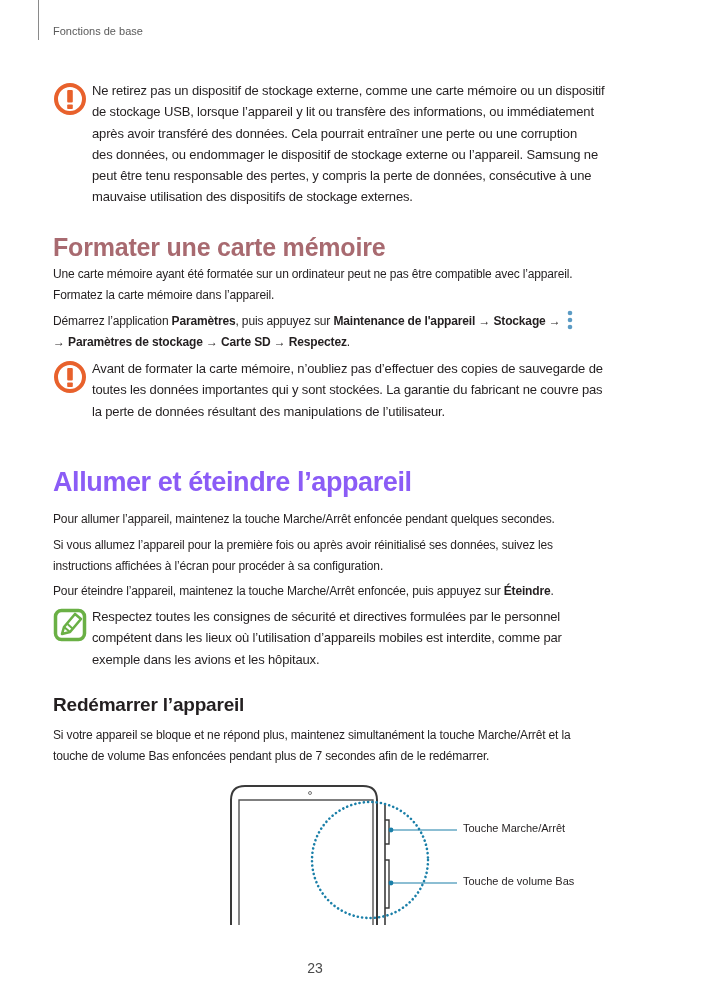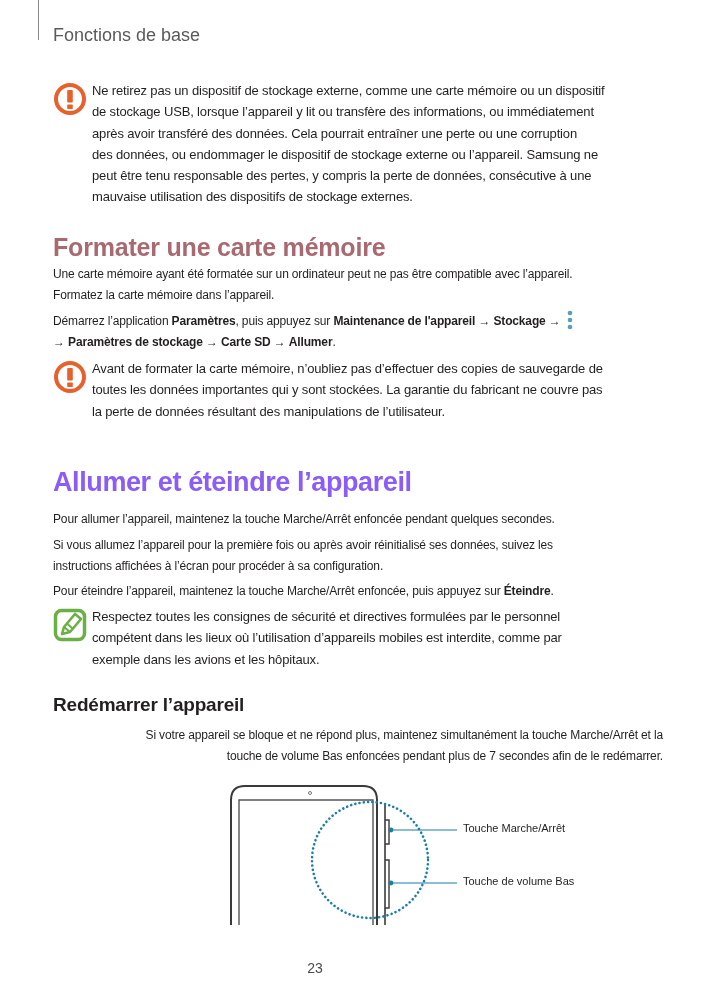--- a/index.html
+++ b/index.html
@@ -1,19 +1,19 @@
 <!DOCTYPE html>
 <html><head>
 <meta charset="utf-8">
 <style>
   html, body { margin: 0; padding: 0; background: #ffffff; }
   body { width: 703px; height: 994px; position: relative; overflow: hidden;
          font-family: "Liberation Sans", "DejaVu Sans", sans-serif; color: #231f20; }
   .header-rule { position: absolute; left: 38px; top: 0; width: 1px; height: 40px; background: #8a8a8a; }
-  .header-title { position: absolute; left: 53px; top: 25px; font-size: 18px; color: #5a5a5a; }
+  .header-title { position: absolute; left: 53px; top: 25px; font-size: 11px; color: #5a5a5a; }
 
   .note { position: absolute; left: 53px; width: 600px; }
   .note .icon { position: absolute; left: 0; top: 2px; width: 34px; height: 34px; }
   .note .text { position: absolute; left: 39px; width: 560px; font-size: 13px; line-height: 21.3px; letter-spacing: -0.15px; }
   .note .text p { margin: 0; }
 
   .h2 { position: absolute; left: 53px; font-size: 25px; font-weight: bold; color: #a86a70; letter-spacing: -0.2px; }
   .h1 { position: absolute; left: 53px; font-size: 27px; font-weight: bold; color: #8b5cf6; letter-spacing: -0.4px; }
   .h3 { position: absolute; left: 53px; font-size: 19px; font-weight: bold; color: #231f20; letter-spacing: -0.2px; }
   .para { position: absolute; left: 53px; width: 610px; font-size: 12px; line-height: 21.3px; letter-spacing: -0.15px; margin: 0; }
@@ -65,21 +65,21 @@
       <circle cx="4" cy="10" r="2.3" fill="#5b9bc4"></circle>
       <circle cx="4" cy="17" r="2.3" fill="#5b9bc4"></circle>
     </svg>
   </div>
   <div>
     <span class="arrow">→</span>
     <b>Paramètres de stockage</b>
     <span class="arrow">→</span>
     <b>Carte SD</b>
     <span class="arrow">→</span>
-    <b>Allumer</b><span>.</span>
+    <b>Respectez</b><span>.</span>
   </div>
 </div>
 
 <div class="note" style="top:358px;">
   <svg class="icon" viewBox="0 0 34 34">
     <circle cx="17" cy="17" r="14" fill="none" stroke="#e8612c" stroke-width="4"></circle>
     <rect x="14.2" y="8" width="5.6" height="12.5" rx="1" fill="#e8612c"></rect>
     <rect x="14.2" y="22.5" width="5.6" height="4.5" rx="0.8" fill="#e8612c"></rect>
   </svg>
   <div class="text">
@@ -111,21 +111,21 @@
   </svg>
   <div class="text">
     <p>Respectez toutes les consignes de sécurité et directives formulées par le personnel</p>
     <p>compétent dans les lieux où l’utilisation d’appareils mobiles est interdite, comme par</p>
     <p>exemple dans les avions et les hôpitaux.</p>
   </div>
 </div>
 
 <div class="h3" style="top:694px;">Redémarrer l’appareil</div>
 
-<div class="para" style="top:725px;text-align:right;">
+<div class="para" style="top:725px;">
   <div>Si votre appareil se bloque et ne répond plus, maintenez simultanément la touche Marche/Arrêt et la</div>
   <div>touche de volume Bas enfoncées pendant plus de 7 secondes afin de le redémarrer.</div>
 </div>
 
 <div class="figure">
   <svg width="380" height="145" viewBox="0 0 380 145" style="position:absolute;left:0;top:0;">
 
     <path d="M6 145 L6 20 Q6 6 20 6 L138 6 Q152 6 152 20 L152 145" fill="none" stroke="#3a3a3a" stroke-width="2"></path>
 
     <path d="M14 145 L14 20 L148 20 L148 145" fill="none" stroke="#555" stroke-width="1.4"></path>

